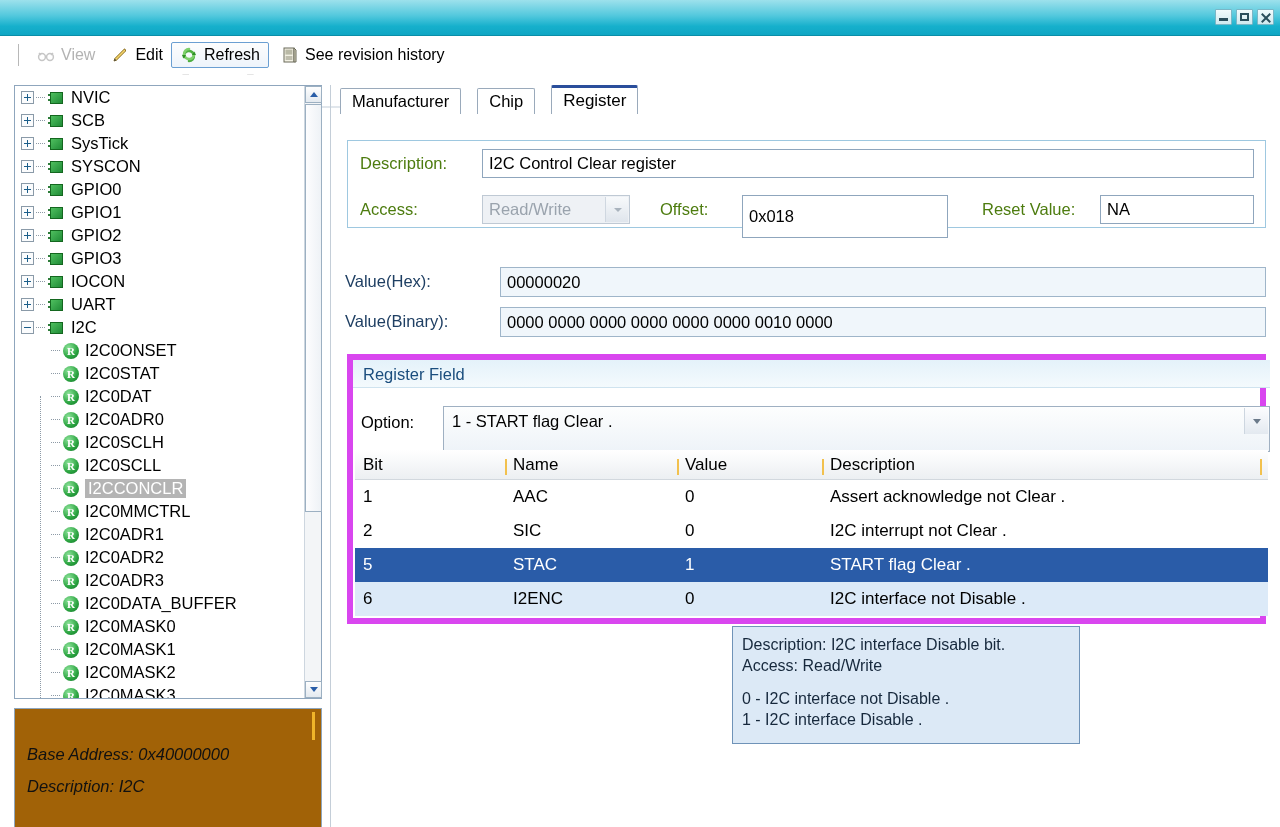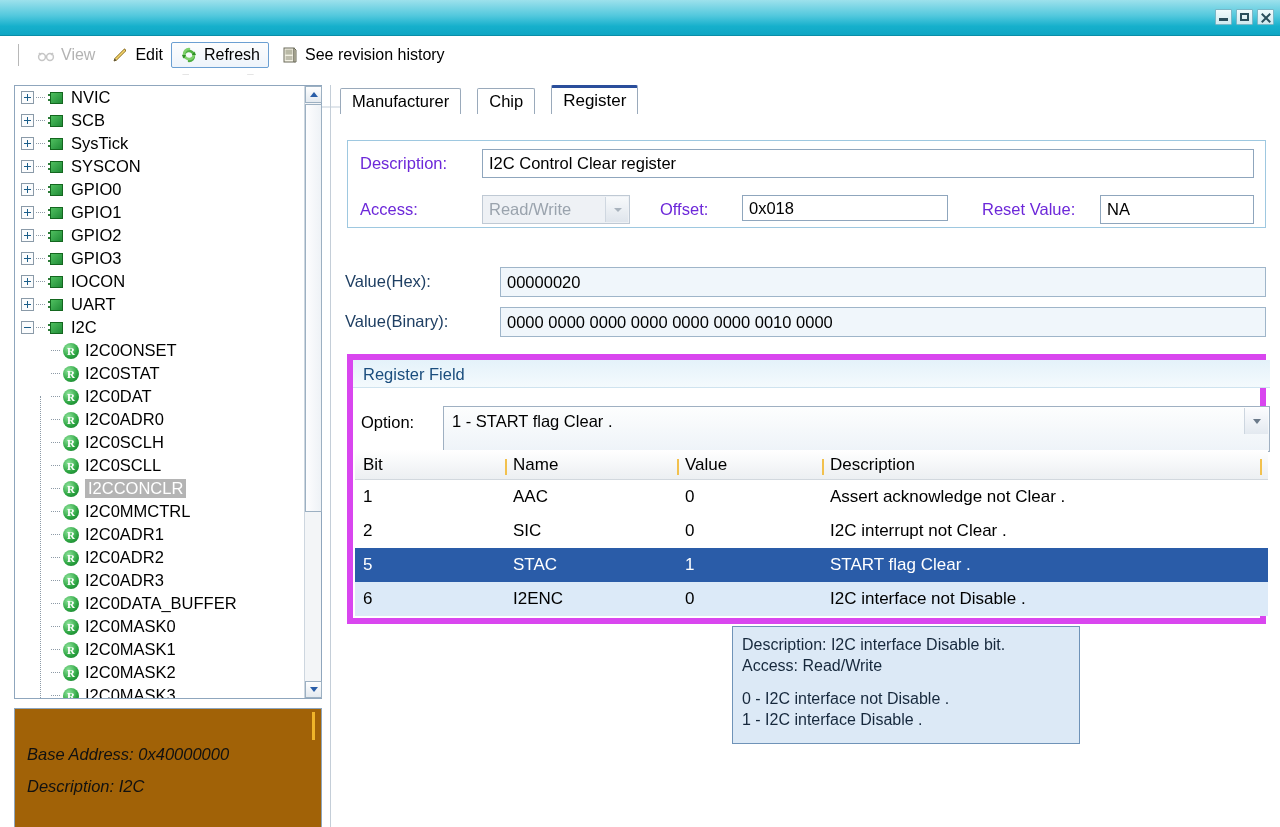--- a/index.html
+++ b/index.html
@@ -181,21 +181,21 @@
   #right-pane {
     position: absolute; left: 340px; top: 114px; width: 934px; height: 713px;
     background: #ffffff;
   }
 
   
   #grp-top {
     position: absolute; left: 7px; top: 26px; width: 919px; height: 88px;
     border: 1px solid #9ec8e0; background: #ffffff;
   }
-  .fld-label { font-size: 16.5px; color: #6d28d9; white-space: nowrap; }
+  .fld-label { font-size: 16.5px; color: #4d7c0f; white-space: nowrap; }
   .txtbox {
     background: #ffffff; border: 1px solid #8fa6bd;
     font-size: 16.5px; color: #000;
     display: flex; align-items: center; padding: 0 6px;
     overflow: hidden; white-space: nowrap;
   }
 
   #lbl-desc { position: absolute; left: 12px; top: 13px; }
   #in-desc  { position: absolute; left: 134px; top: 8px; width: 772px; height: 29px; }
   #lbl-access { position: absolute; left: 12px; top: 59px; }
@@ -204,21 +204,21 @@
   #in-access .val { font-size: 16.5px; color: #9aa3ad; padding-left: 6px; line-height: 27px; }
   #in-access .arrow {
     position: absolute; right: 1px; top: 1px; width: 23px; height: 25px;
     background: linear-gradient(to bottom,#f7f9fb,#dfe5ec); border-left: 1px solid #cfd7e0;
   }
   #in-access .arrow::after {
     content:""; position:absolute; left:8px; top:11px; width:0; height:0;
     border-left:4px solid transparent; border-right:4px solid transparent; border-top:4px solid #a9b3bd;
   }
   #lbl-offset { position: absolute; left: 312px; top: 59px; }
-  #in-offset  { position: absolute; left: 394px; top: 54px; width: 206px; height: 26px; }
+  #in-offset  { position: absolute; left: 394px; top: 54px; width: 206px; height: 43px; }
   #lbl-reset  { position: absolute; left: 634px; top: 59px; }
   #in-reset   { position: absolute; left: 752px; top: 54px; width: 154px; height: 29px; }
 
   
   #lbl-hex { position: absolute; left: 5px; top: 158px; font-size: 16.5px; color: #1f3f63; }
   #in-hex  { position: absolute; left: 160px; top: 153px; width: 766px; height: 30px;
              background: #f0f6fb; border: 1px solid #9fb5c9; }
   #lbl-bin { position: absolute; left: 5px; top: 198px; font-size: 16.5px; color: #1f3f63; }
   #in-bin  { position: absolute; left: 160px; top: 193px; width: 766px; height: 30px;
              background: #f0f6fb; border: 1px solid #9fb5c9; }

